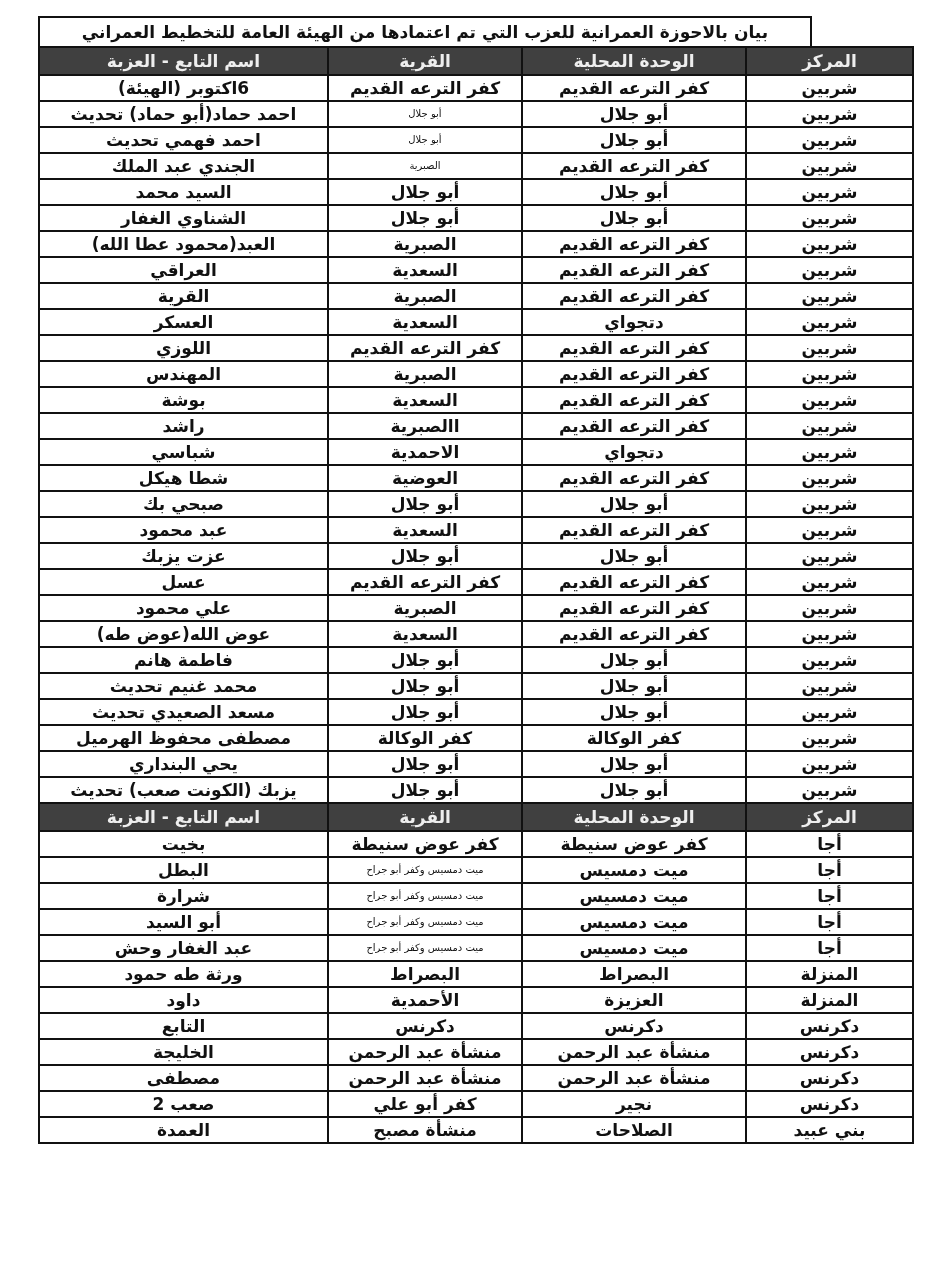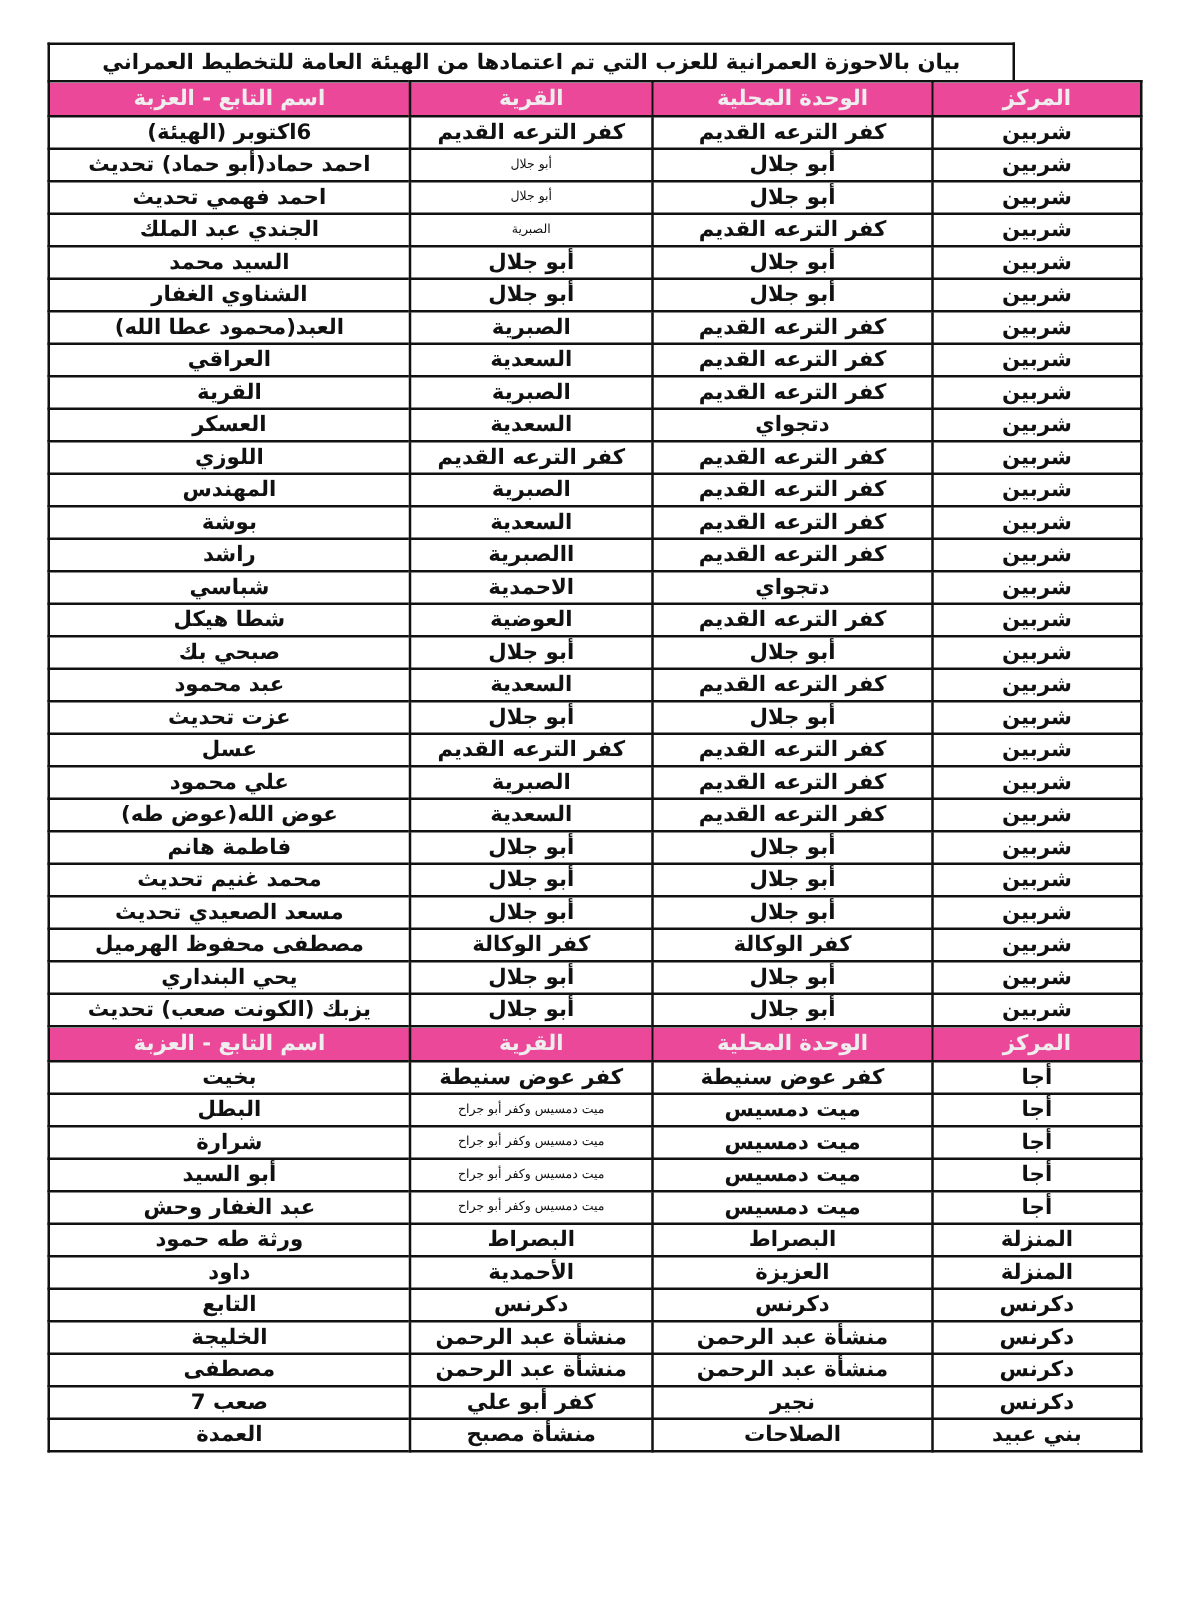--- a/index.html
+++ b/index.html
@@ -1,26 +1,26 @@
 <!DOCTYPE html>
 <html><head>
 <meta charset="utf-8">
 <style>
   html, body { margin: 0; padding: 0; background: #ffffff; }
   body { width: 942px; height: 1280px; position: relative; overflow: hidden;
          font-family: "DejaVu Sans", sans-serif; }
-  .sheet { position: absolute; left: 38px; top: 34px; width: 774px; }
+  .sheet { position: absolute; left: 38px; top: 16px; width: 774px; }
   .title { height: 28px; border-left: 2px solid #111; border-right: 2px solid #111;
            border-top: 2px solid #111; text-align: center; font-weight: bold;
            font-size: 17px; line-height: 28px; direction: rtl; color: #111; }
   table { border-collapse: collapse; width: 874px; table-layout: fixed; direction: rtl; }
   td, th { border: 2px solid #111; height: 24px; padding: 0; text-align: center;
            font-weight: bold; font-size: 17px; color: #111; white-space: nowrap;
            overflow: hidden; line-height: 24px; }
-  th { background: #ec4899; color: #eeeeee; font-weight: bold; height: 26px; }
+  th { background: #404040; color: #eeeeee; font-weight: bold; height: 26px; }
   td.small { font-size: 10px; font-weight: normal; }
   col.c1 { width: 167px; } col.c2 { width: 224px; } col.c3 { width: 194px; } col.c4 { width: 289px; }
 </style>
 </head>
 <body>
 
 <div class="sheet">
   <div class="title">بيان بالاحوزة العمرانية للعزب التي تم اعتمادها من الهيئة العامة للتخطيط العمراني</div>
   <table>
     <colgroup>
@@ -143,21 +143,21 @@
         <tr>
           <td>شربين</td>
           <td>كفر الترعه القديم</td>
           <td>السعدية</td>
           <td>عبد محمود</td>
         </tr>
         <tr>
           <td>شربين</td>
           <td>أبو جلال</td>
           <td>أبو جلال</td>
-          <td>عزت    تحديث</td>
+          <td>عزت    يزبك</td>
         </tr>
         <tr>
           <td>شربين</td>
           <td>كفر الترعه القديم</td>
           <td>كفر الترعه القديم</td>
           <td>عسل</td>
         </tr>
         <tr>
           <td>شربين</td>
           <td>كفر الترعه القديم</td>
@@ -273,21 +273,21 @@
         <tr>
           <td>دكرنس</td>
           <td>منشأة عبد الرحمن</td>
           <td>منشأة عبد الرحمن</td>
           <td>مصطفى</td>
         </tr>
         <tr>
           <td>دكرنس</td>
           <td>نجير</td>
           <td>كفر أبو علي</td>
-          <td>صعب 7</td>
+          <td>صعب 2</td>
         </tr>
         <tr>
           <td>بني عبيد</td>
           <td>الصلاحات</td>
           <td>منشأة مصبح</td>
           <td>العمدة</td>
         </tr>
       </tbody>
   </table>
 </div>

